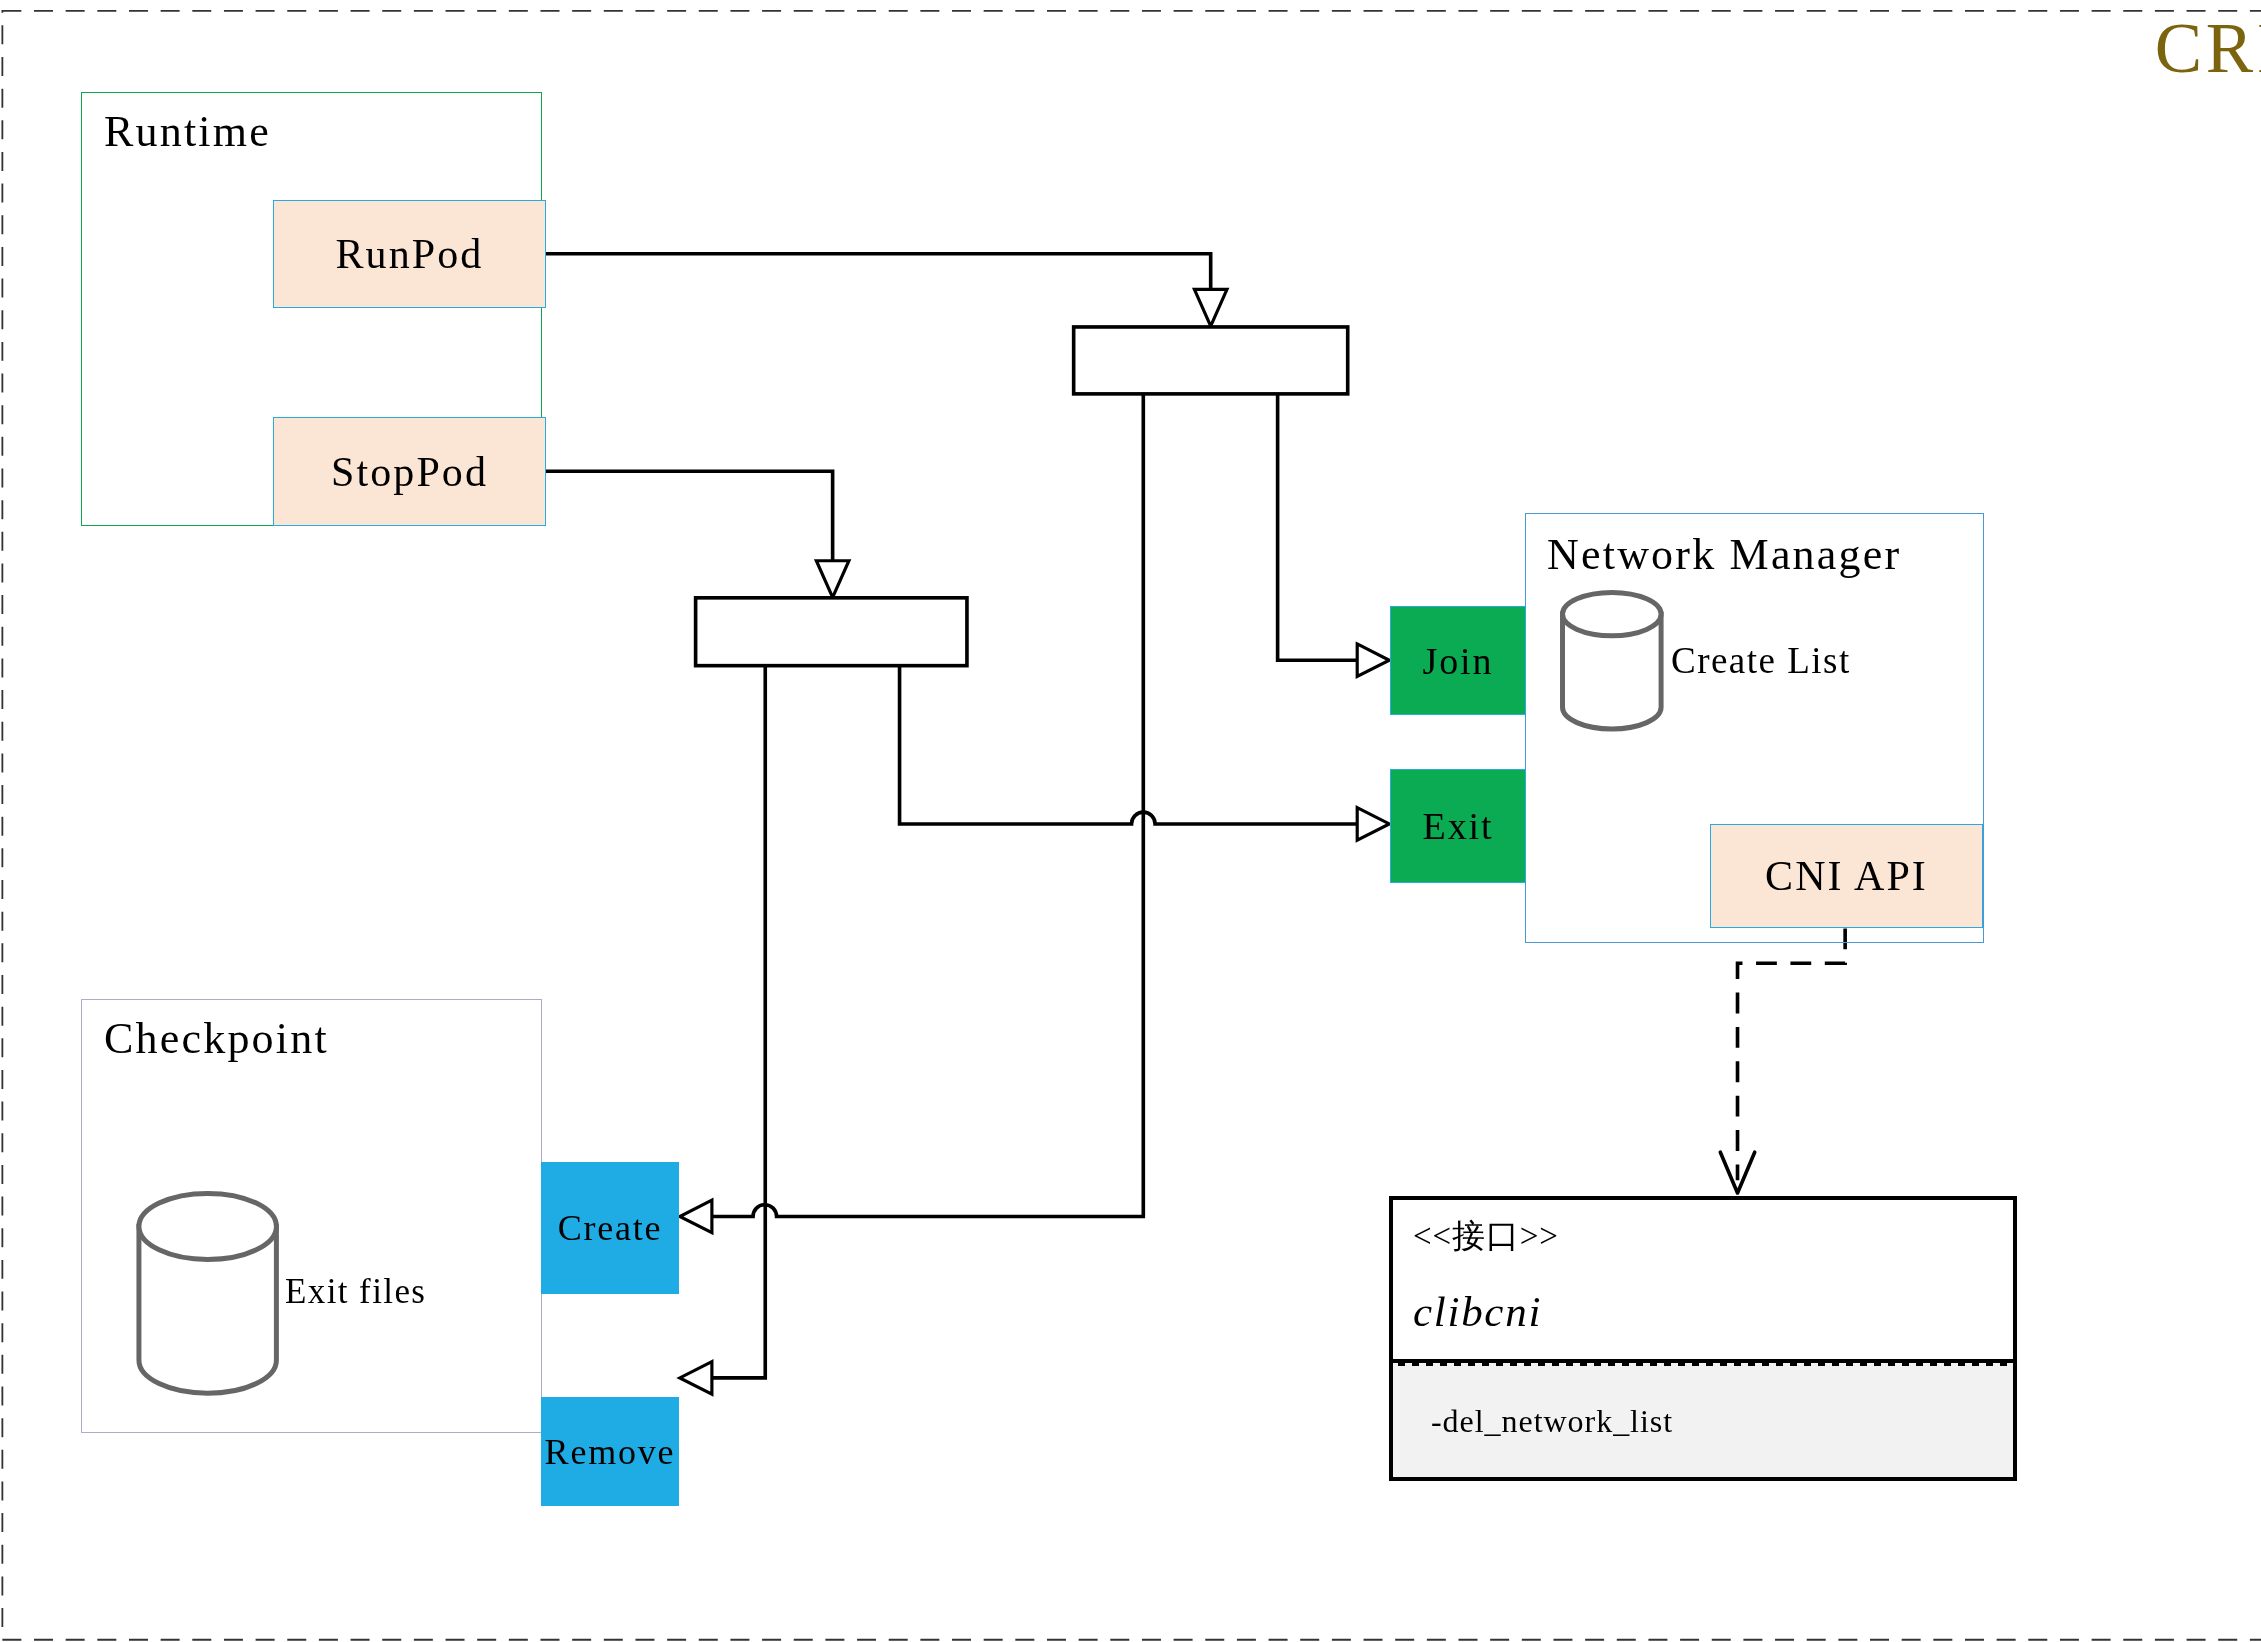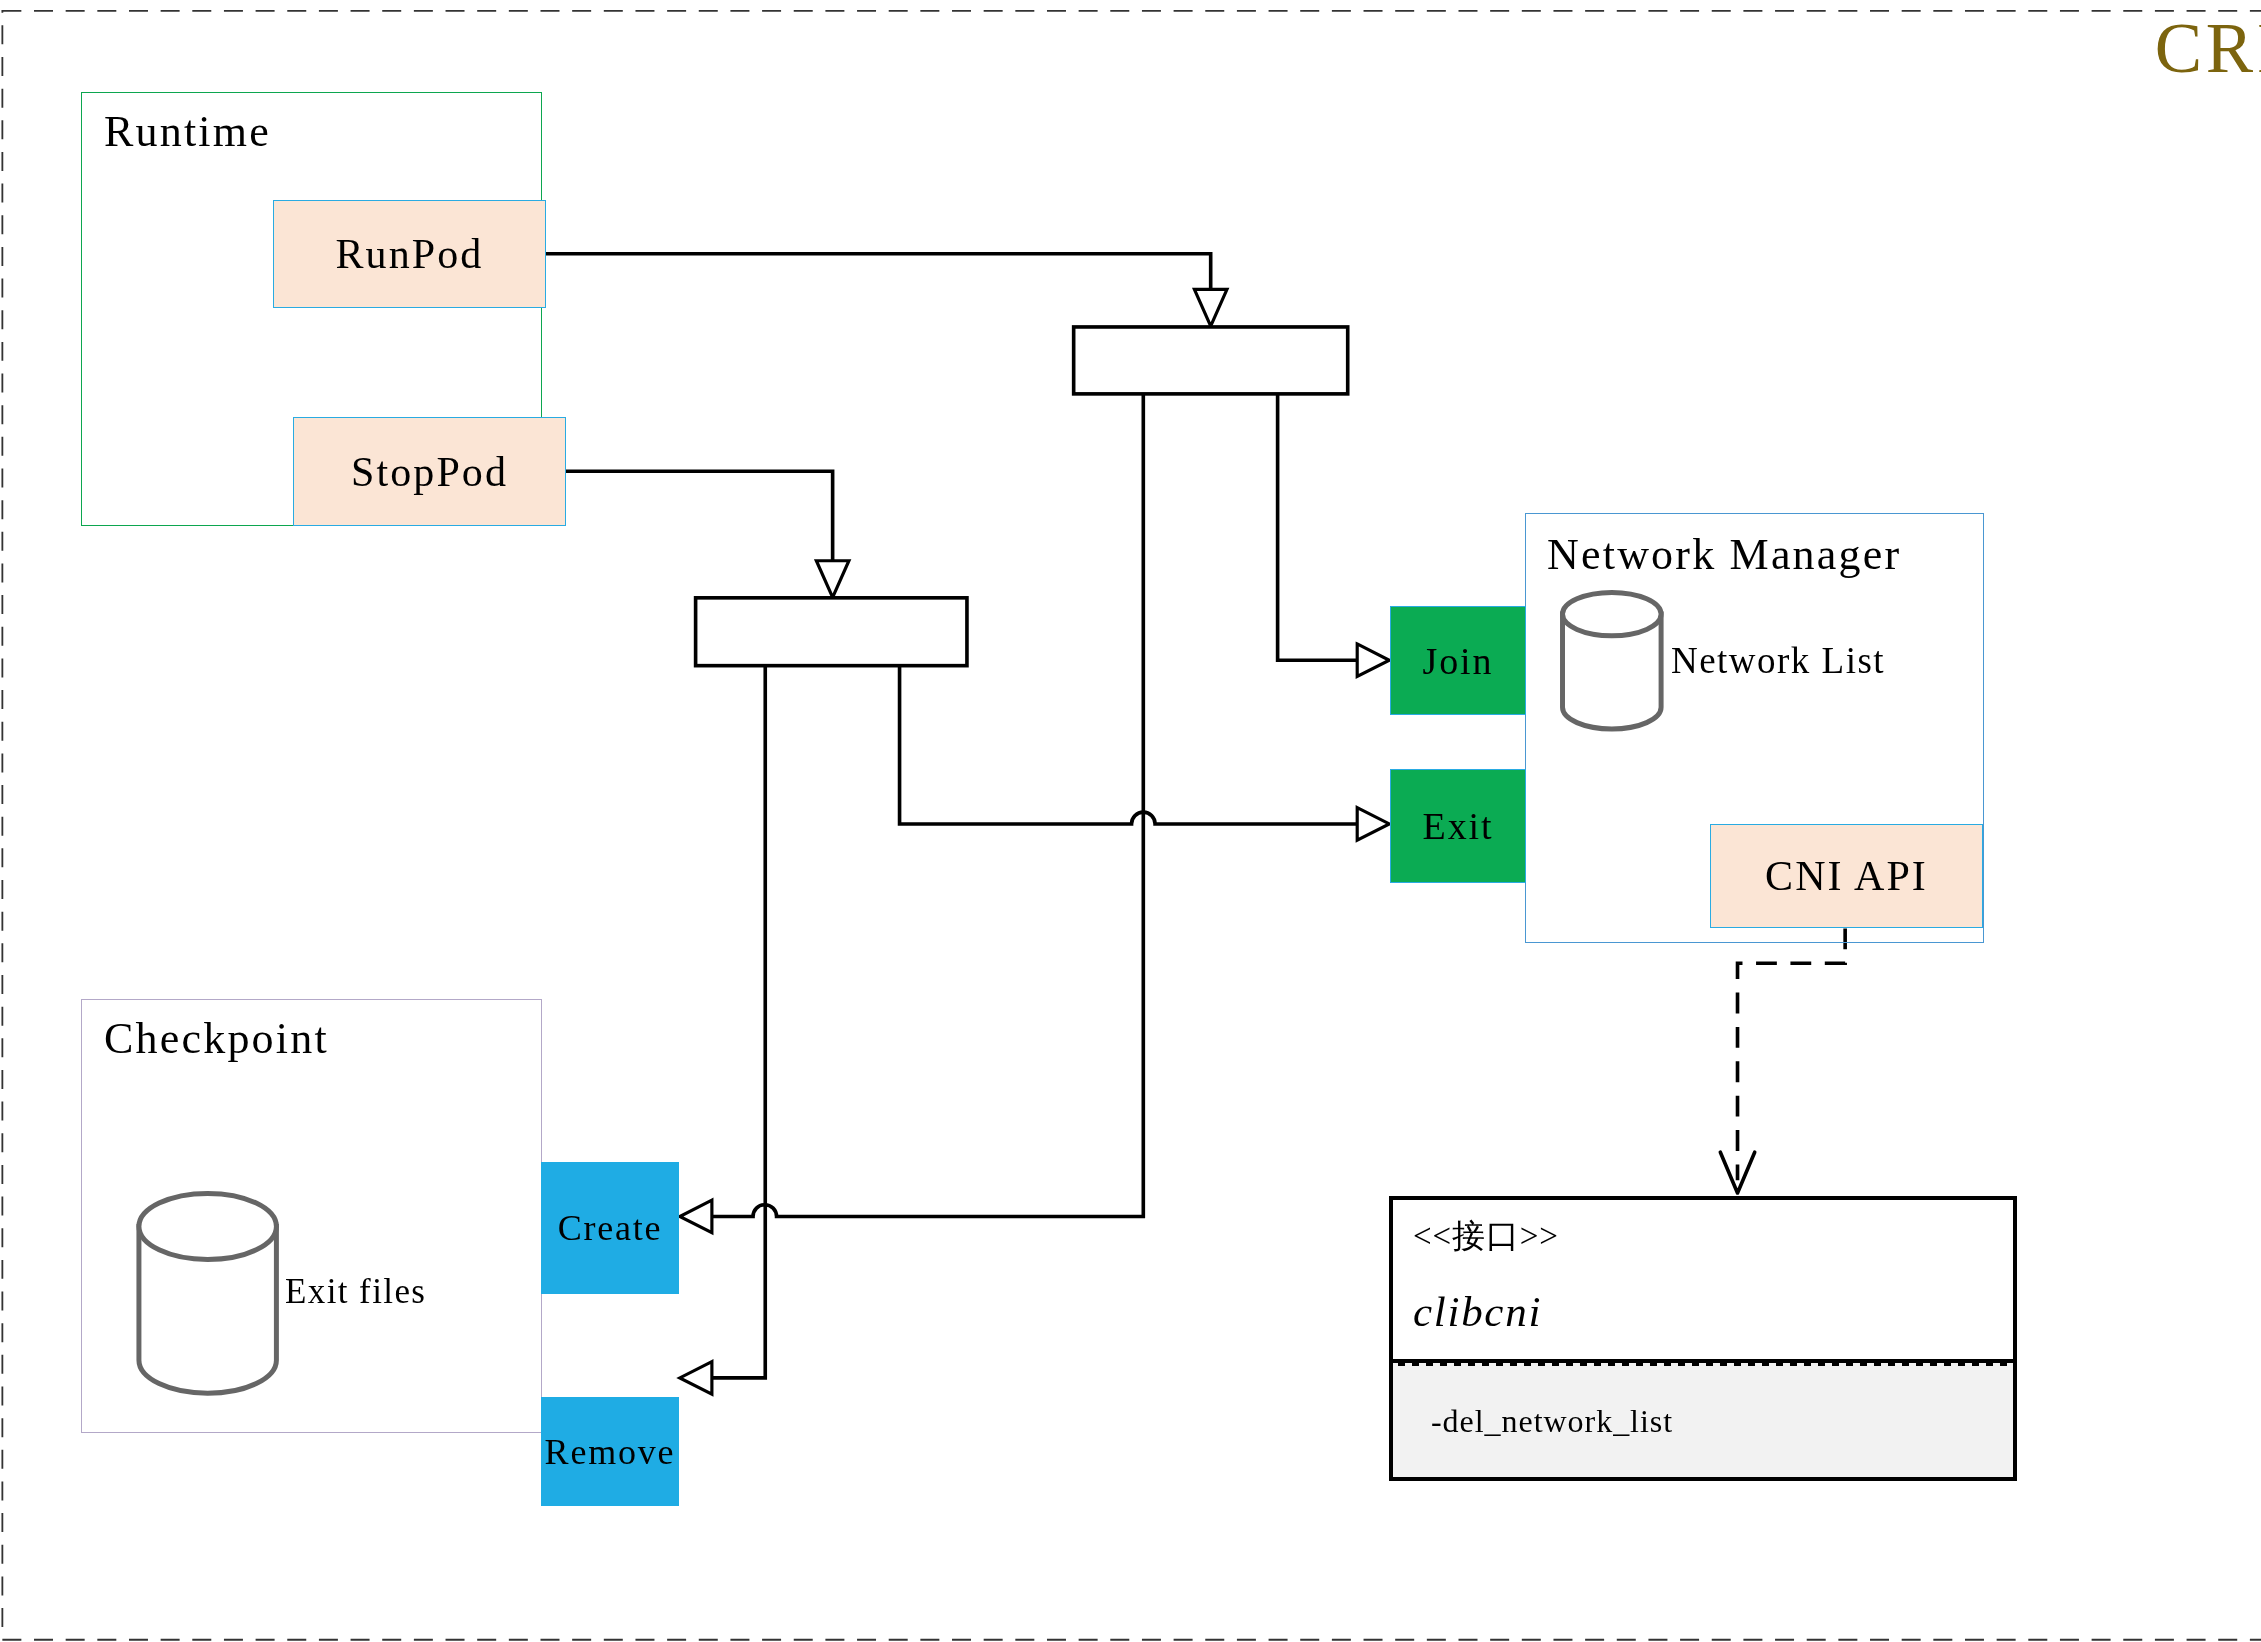--- a/index.html
+++ b/index.html
@@ -94,26 +94,26 @@
     <ellipse class="cyl" cx="459" cy="2712" rx="152" ry="73"></ellipse>
   </g>
 </svg>
 
 <div class="abs cri-title">CRI</div>
 
 <div class="abs groupbox runtime-box" style="left:81px; top:92px; width:461px; height:434px;">
   <div class="group-label pad-label">Runtime</div>
 </div>
 <div class="abs node peach" style="left:273px; top:200px; width:273px; height:108px;">RunPod</div>
-<div class="abs node peach" style="left:273px; top:417px; width:273px; height:109px;margin-left:20px;">StopPod</div>
+<div class="abs node peach" style="left:273px; top:417px; width:273px; height:109px;">StopPod</div>
 
 <div class="abs groupbox nm-box" style="left:1525px; top:513px; width:459px; height:430px;">
   <div class="group-label" style="padding:15.4px 21px;">Network Manager</div>
 </div>
-<div class="abs float-label" style="left:1671px; top:639px;">Network List</div>
+<div class="abs float-label" style="left:1671px; top:639px;">Create List</div>
 <div class="abs node green" style="left:1390px; top:606px; width:136px; height:109px;">Join</div>
 <div class="abs node green" style="left:1390px; top:769px; width:136px; height:114px;">Exit</div>
 <div class="abs node peach" style="left:1710px; top:824px; width:273px; height:104px;">CNI API</div>
 
 <div class="abs groupbox checkpoint-box" style="left:81px; top:999px; width:461px; height:434px;">
   <div class="group-label pad-label">Checkpoint</div>
 </div>
 <div class="abs float-label" style="left:285px; top:1272px; font-size:35px;">Exit files</div>
 <div class="abs node cyan" style="left:541px; top:1162px; width:138px; height:132px;">Create</div>
 <div class="abs node cyan" style="left:541px; top:1397px; width:138px; height:109px;">Remove</div>

